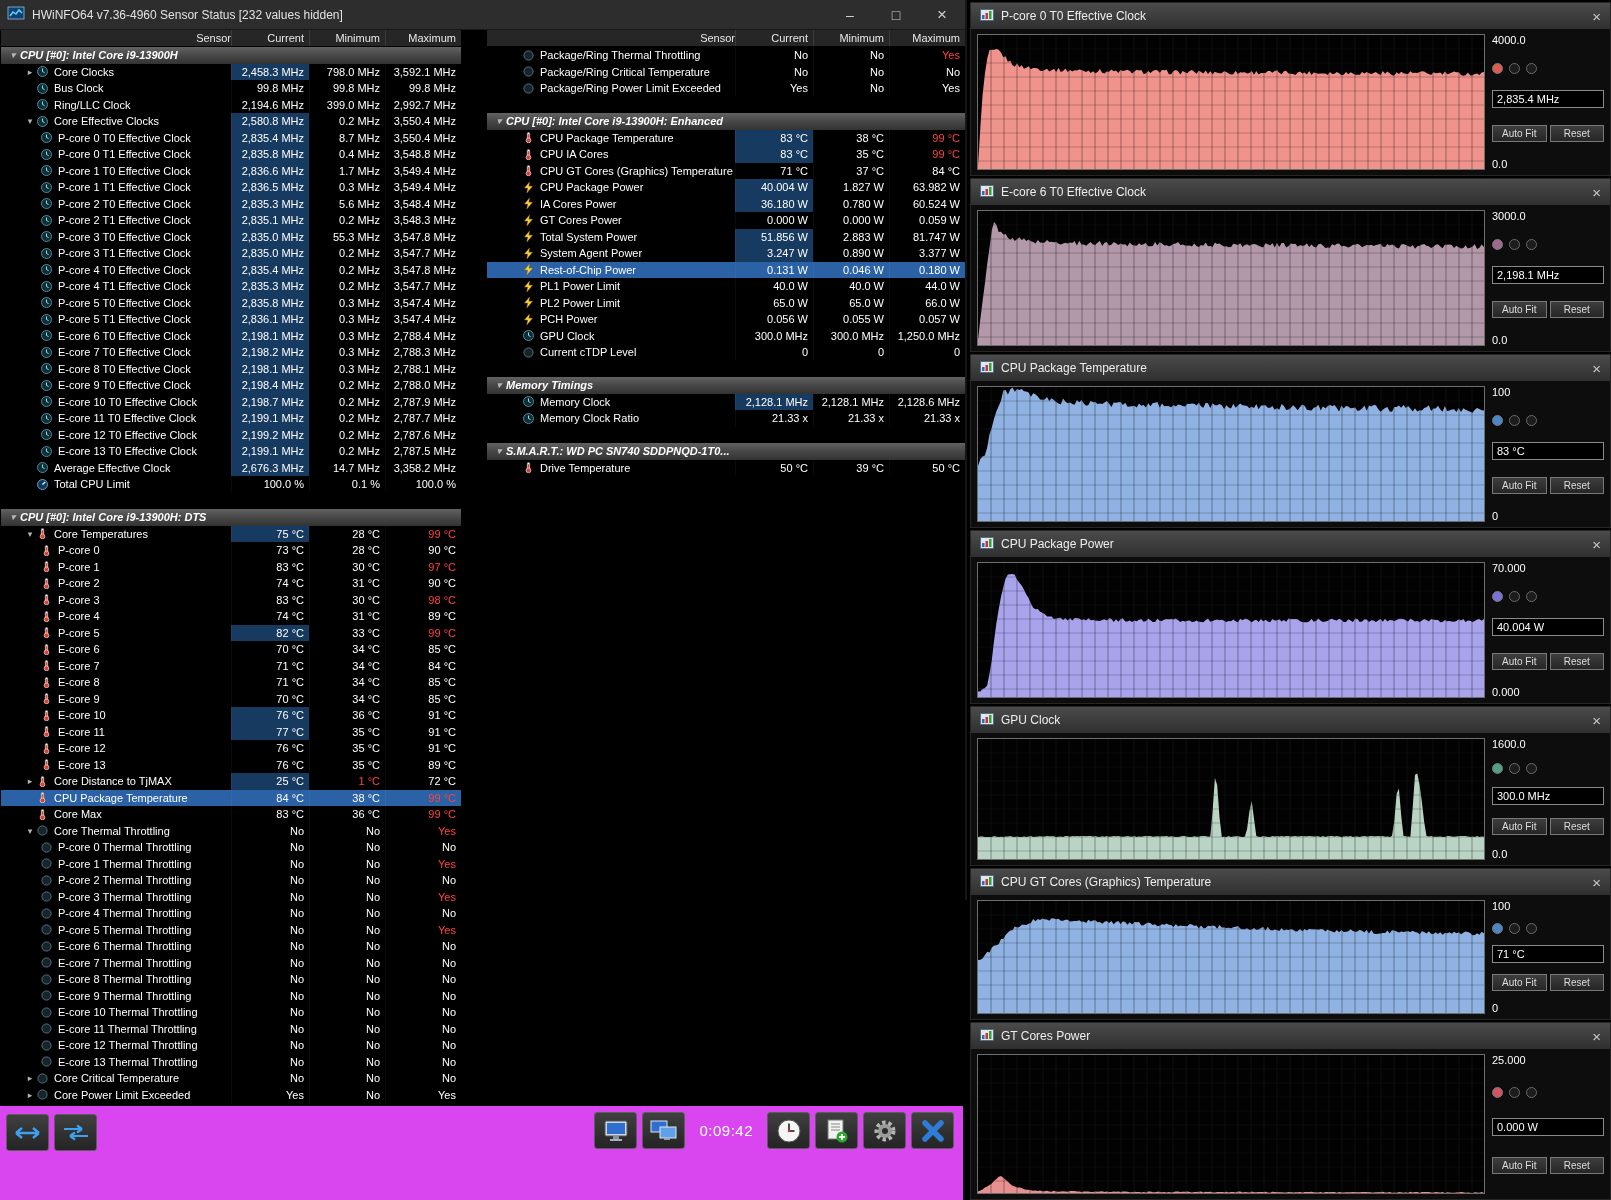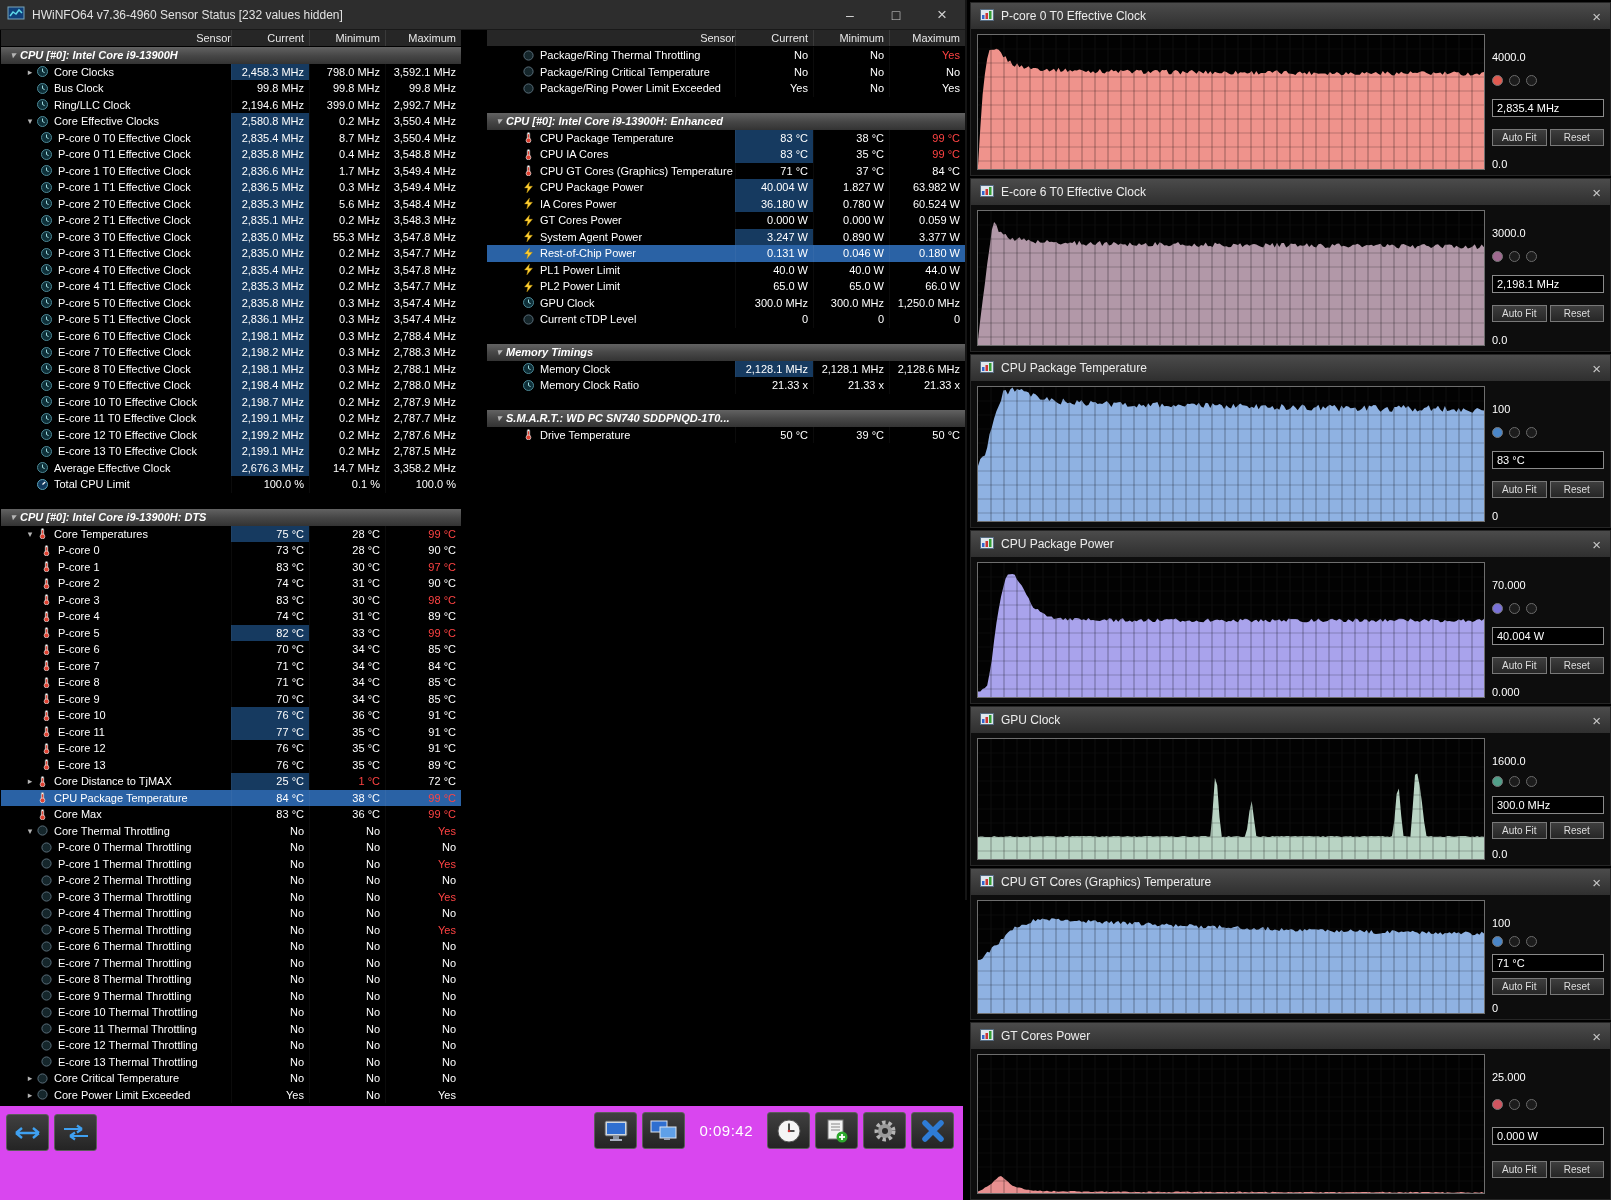--- a/index.html
+++ b/index.html
@@ -44,21 +44,21 @@
   .tbtn{width:43px;height:37px;background:linear-gradient(#404040,#242424);border:1px solid #5c5c5c;border-radius:3px;display:flex;align-items:center;justify-content:center}
   .time{font-size:15px;color:#fff;padding:0 9px;letter-spacing:.5px}
 
   
   #graphs{position:absolute;left:970px;top:0;width:641px;height:1200px;overflow:hidden}
   .gpanel{position:absolute;left:0;width:641px;background:#0d0d0d;border:1px solid #262626;overflow:hidden}
   .gtitle{height:26px;background:linear-gradient(180deg,#4b4b4b,#2f2f2f);display:flex;align-items:center;gap:7px;padding:0 9px;font-size:12px;color:#ededed}
   .gclose{margin-left:auto;color:#c8c8c8;font-size:15px;line-height:1}
   .gbody{position:absolute;top:26px;left:0;right:0;bottom:0;display:flex}
   .gplot{margin:5px 4px 5px 6px;border:1px solid #6e6e6e;background:#020202;flex:none}
-  .gside{flex:1;display:flex;flex-direction:column;justify-content:space-between;padding:22px 6px 5px 3px;font-size:11px;color:#fff;min-width:0}
+  .gside{flex:1;display:flex;flex-direction:column;justify-content:space-between;padding:5px 6px 5px 3px;font-size:11px;color:#fff;min-width:0}
   .gdots{display:flex;gap:6px;align-items:center}
   .gdot{width:11px;height:11px;border-radius:50%;flex:none}
   .gdot.off{background:#1c1c1c;border:1px solid #6a6a6a}
   .gval{border:1px solid #8a8a8a;background:#000;height:18px;line-height:16px;padding-left:4px;overflow:hidden}
   .gbtns{display:flex;gap:3px}
   .gbtn{flex:1;height:17px;background:linear-gradient(#3e3e3e,#262626);border:1px solid #787878;color:#ddd;font-size:10px;font-family:"Liberation Sans",sans-serif;display:flex;align-items:center;justify-content:center;overflow:hidden;white-space:nowrap;padding:0 2px}
 </style>
 </head>
 <body>
 
@@ -1040,20 +1040,33 @@
             <span class="cell c-max">0.059 W</span>
           </div>
           <div class="trow">
             <span class="sp1"></span>
             <span class="chev"></span>
             <span class="icon">
               <svg width="11" height="11">
                 <polygon points="6.5,0 1.5,6 4.8,6 3.8,11 9.5,4.2 5.8,4.2" fill="#ffcf33" stroke="#a88000" stroke-width="0.4"></polygon>
               </svg>
             </span>
+            <span class="lbl">Total System Power</span>
+            <span class="cell c-cur hl">51.856 W</span>
+            <span class="cell c-min">2.883 W</span>
+            <span class="cell c-max">81.747 W</span>
+          </div>
+          <div class="trow">
+            <span class="sp1"></span>
+            <span class="chev"></span>
+            <span class="icon">
+              <svg width="11" height="11">
+                <polygon points="6.5,0 1.5,6 4.8,6 3.8,11 9.5,4.2 5.8,4.2" fill="#ffcf33" stroke="#a88000" stroke-width="0.4"></polygon>
+              </svg>
+            </span>
             <span class="lbl">System Agent Power</span>
             <span class="cell c-cur hl">3.247 W</span>
             <span class="cell c-min">0.890 W</span>
             <span class="cell c-max">3.377 W</span>
           </div>
           <div class="trow sel">
             <span class="sp1"></span>
             <span class="chev"></span>
             <span class="icon">
               <svg width="11" height="11">
@@ -1083,20 +1096,33 @@
             <span class="chev"></span>
             <span class="icon">
               <svg width="11" height="11">
                 <polygon points="6.5,0 1.5,6 4.8,6 3.8,11 9.5,4.2 5.8,4.2" fill="#ffcf33" stroke="#a88000" stroke-width="0.4"></polygon>
               </svg>
             </span>
             <span class="lbl">PL2 Power Limit</span>
             <span class="cell c-cur">65.0 W</span>
             <span class="cell c-min">65.0 W</span>
             <span class="cell c-max">66.0 W</span>
+          </div>
+          <div class="trow">
+            <span class="sp1"></span>
+            <span class="chev"></span>
+            <span class="icon">
+              <svg width="11" height="11">
+                <polygon points="6.5,0 1.5,6 4.8,6 3.8,11 9.5,4.2 5.8,4.2" fill="#ffcf33" stroke="#a88000" stroke-width="0.4"></polygon>
+              </svg>
+            </span>
+            <span class="lbl">PCH Power</span>
+            <span class="cell c-cur">0.056 W</span>
+            <span class="cell c-min">0.055 W</span>
+            <span class="cell c-max">0.057 W</span>
           </div>
           <div class="trow">
             <span class="sp1"></span>
             <span class="chev"></span>
             <span class="icon">
               <svg width="11" height="11">
                 <circle cx="5.5" cy="5.5" r="5" fill="#0e2f38" stroke="#4d8896" stroke-width="1"></circle>
                 <path d="M5.5 2.5 V5.5 L7.6 6.6" stroke="#9fdce0" stroke-width="1" fill="none"></path>
               </svg>
             </span>

